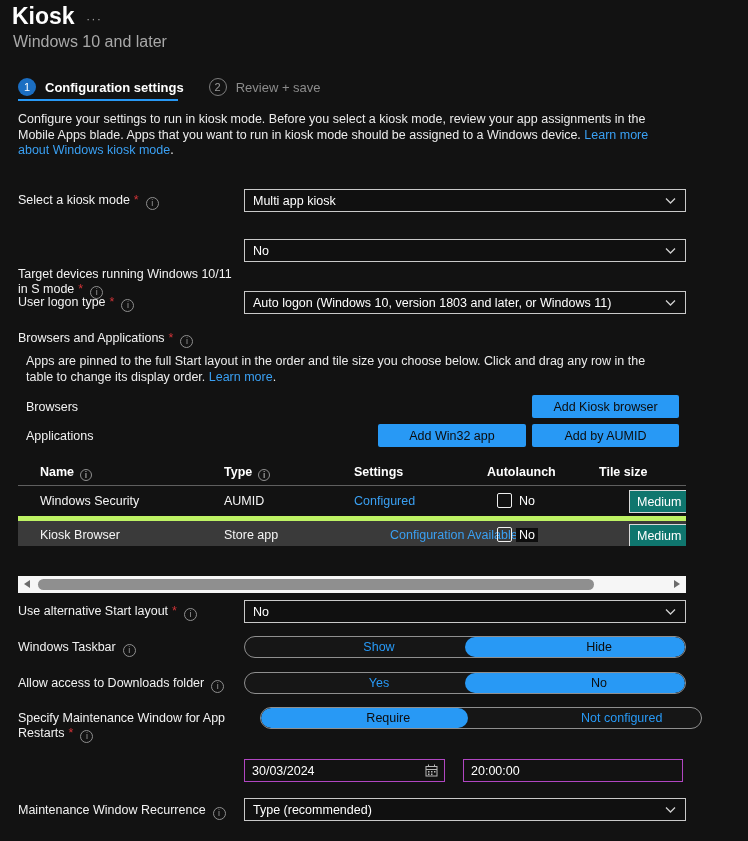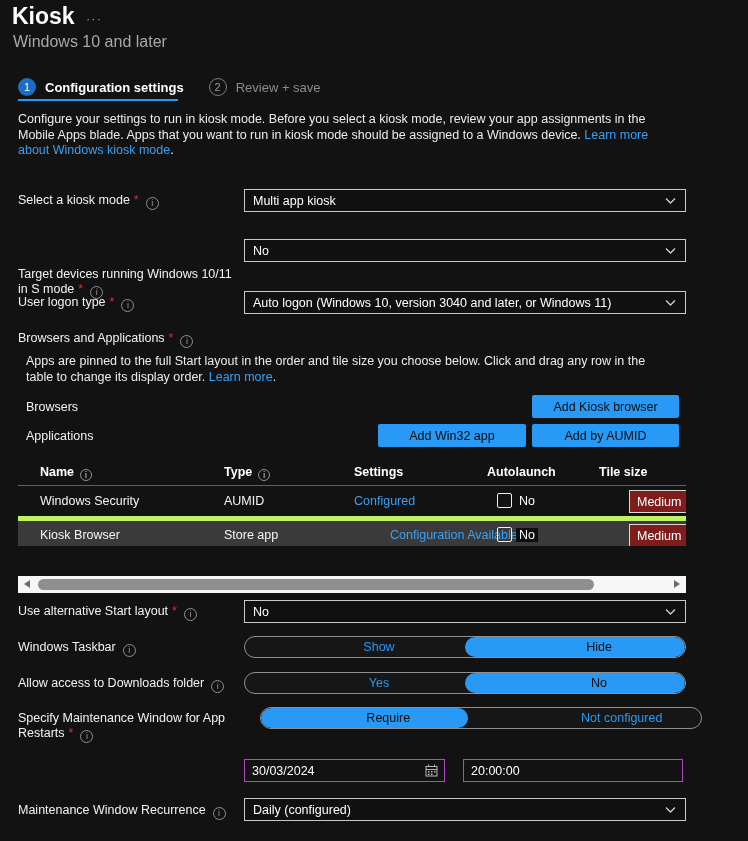--- a/index.html
+++ b/index.html
@@ -58,21 +58,21 @@
   .trow{position:absolute;left:0;width:668px;height:46px;}
   .trow.r1{top:28px;}
   .trow.r2{top:57px;background:#3a3a3a;border-top:5px solid #bef264;box-sizing:border-box;}
   .td{position:absolute;top:7px;font-size:12.5px;color:#f5f5f5;white-space:nowrap;}
   .td.link-cell{color:#3aa0f3;cursor:pointer;}
   .checkbox{position:absolute;left:479px;top:6px;width:15px;height:15px;border:1px solid #efefef;border-radius:2px;
             background:transparent;box-sizing:border-box;cursor:pointer;}
   .cb-label{position:absolute;left:501px;top:7px;font-size:12.5px;color:#ffffff;}
   .cb-label.hl{background:#0d0d0d;padding:0 3px;left:498px;}
   .tile-select{position:absolute;left:611px;top:3px;width:75px;height:23px;box-sizing:border-box;
-               border:1px solid #d9d9d9;background:#7f1d1d;display:flex;align-items:center;padding-left:7px;
+               border:1px solid #d9d9d9;background:#0f766e;display:flex;align-items:center;padding-left:7px;
                font-size:12.5px;color:#ffffff;cursor:pointer;}
 
   
   .hscroll{left:18px;top:576px;width:668px;height:17px;background:#f6f6f6;cursor:pointer;}
   .scroll-thumb{position:absolute;left:20px;top:3px;width:556px;height:11px;border-radius:6px;background:#8f8f8f;}
   .scroll-arrow{position:absolute;top:4px;width:0;height:0;}
   .scroll-arrow.left{left:6px;border-top:4.5px solid transparent;border-bottom:4.5px solid transparent;border-right:6px solid #6b6b6b;}
   .scroll-arrow.right{right:6px;border-top:4.5px solid transparent;border-bottom:4.5px solid transparent;border-left:6px solid #6b6b6b;}
 
   
@@ -128,21 +128,21 @@
   <div class="abs flabel lbl-smode"><span>Target devices running Windows 10/11 in S mode</span><span class="req">*</span><span class="info-icon">i</span></div>
   <div class="abs dropdown ctl-smode">
     <span class="dd-value">No</span>
     <svg class="chev" width="11" height="6" viewBox="0 0 11 6">
         <path d="M1 0.5 L5.5 5 L10 0.5" fill="none" stroke="#cfcfcf" stroke-width="1.3"></path>
       </svg>
   </div>
 
   <div class="abs flabel lbl-logon"><span>User logon type</span><span class="req">*</span><span class="info-icon">i</span></div>
   <div class="abs dropdown ctl-logon">
-    <span class="dd-value">Auto logon (Windows 10, version 3040 and later, or Windows 11)</span>
+    <span class="dd-value">Auto logon (Windows 10, version 1803 and later, or Windows 11)</span>
     <svg class="chev" width="11" height="6" viewBox="0 0 11 6">
         <path d="M1 0.5 L5.5 5 L10 0.5" fill="none" stroke="#cfcfcf" stroke-width="1.3"></path>
       </svg>
   </div>
 
   <div class="abs flabel lbl-ba"><span>Browsers and Applications</span><span class="req">*</span><span class="info-icon">i</span></div>
   <div class="abs ba-info"><span>Apps are pinned to the full Start layout in the order and tile size you choose below. Click and drag any row in the table to change its display order. </span><a class="link">Learn more</a><span>.</span></div>
 
   <div class="abs flabel lbl-browsers">Browsers</div>
   <button class="abs btn btn-kioskbrowser">Add Kiosk browser</button>
@@ -222,19 +222,19 @@
         <rect x="6" y="7" width="1.5" height="1.5" fill="#b8b8b8"></rect>
         <rect x="9" y="7" width="1.5" height="1.5" fill="#b8b8b8"></rect>
         <rect x="3" y="9.5" width="1.5" height="1.5" fill="#b8b8b8"></rect>
         <rect x="6" y="9.5" width="1.5" height="1.5" fill="#b8b8b8"></rect>
       </svg>
   </div>
   <input type="text" class="abs time-input" value="20:00:00" style="">
 
   <div class="abs flabel lbl-recur"><span>Maintenance Window Recurrence</span><span class="info-icon">i</span></div>
   <div class="abs dropdown ctl-recur">
-    <span class="dd-value">Daily (configured)</span>
+    <span class="dd-value">Type (recommended)</span>
     <svg class="chev" width="11" height="6" viewBox="0 0 11 6">
         <path d="M1 0.5 L5.5 5 L10 0.5" fill="none" stroke="#cfcfcf" stroke-width="1.3"></path>
       </svg>
   </div>
 
 </div>
 
 </body></html>

